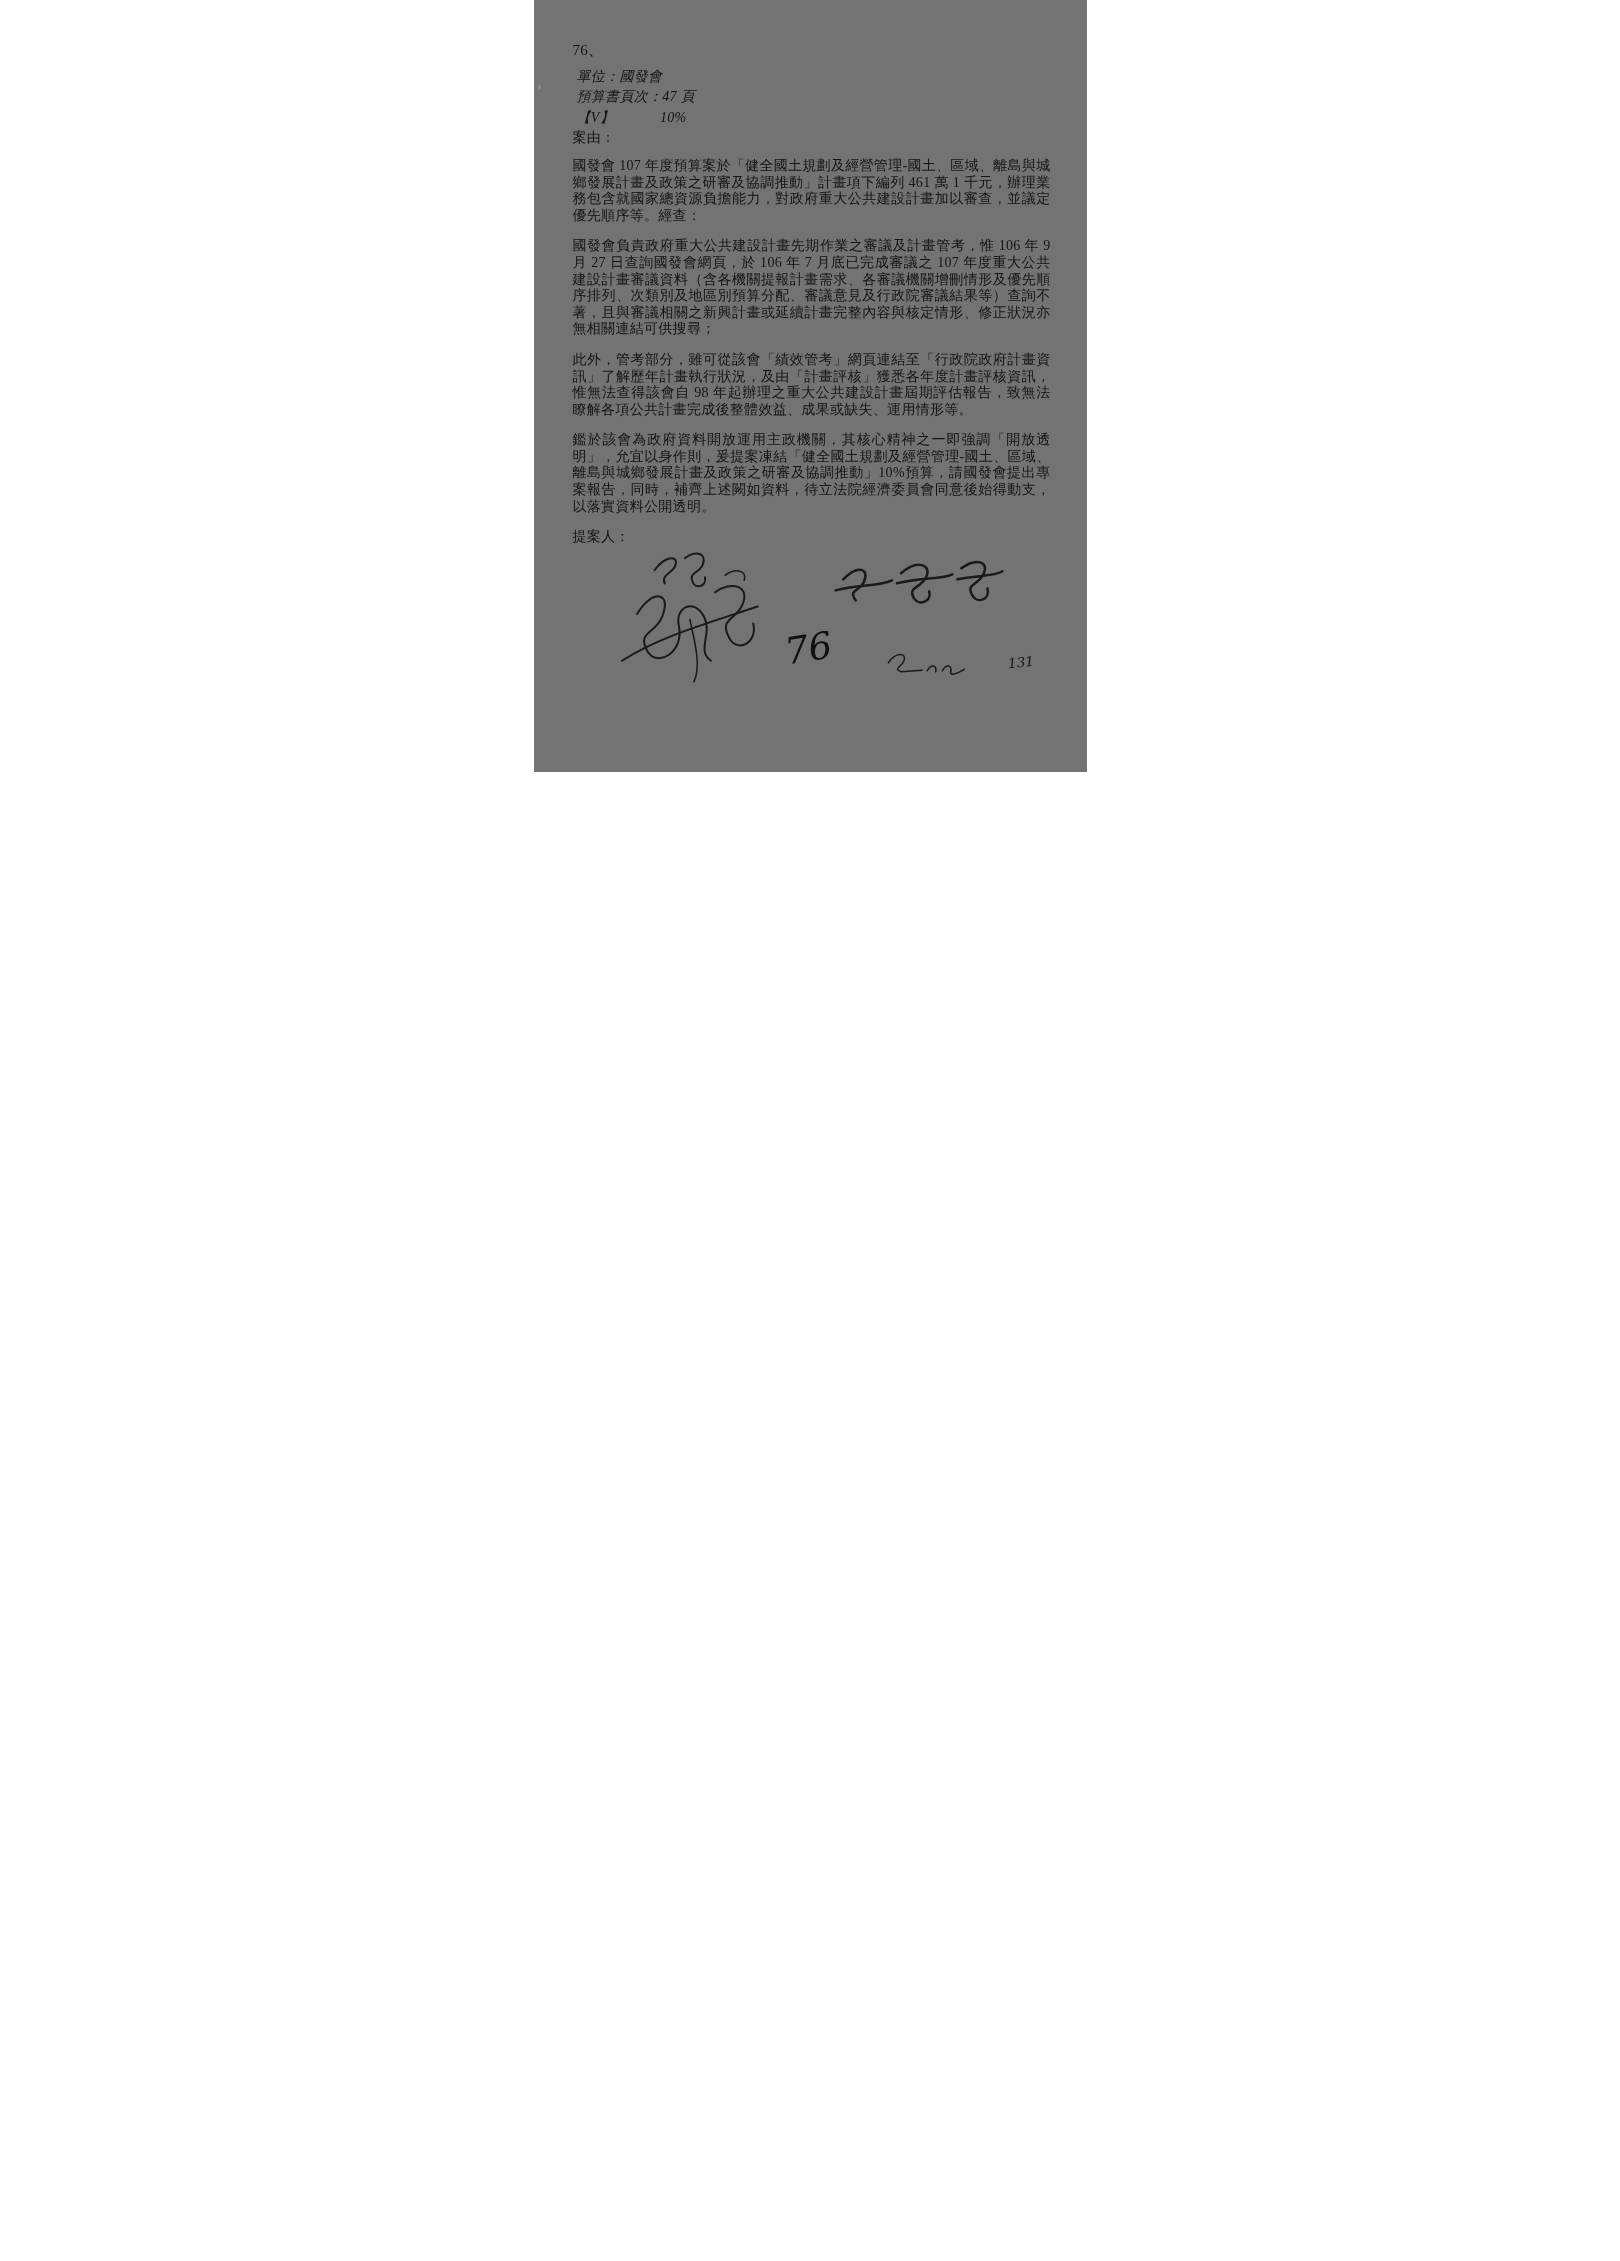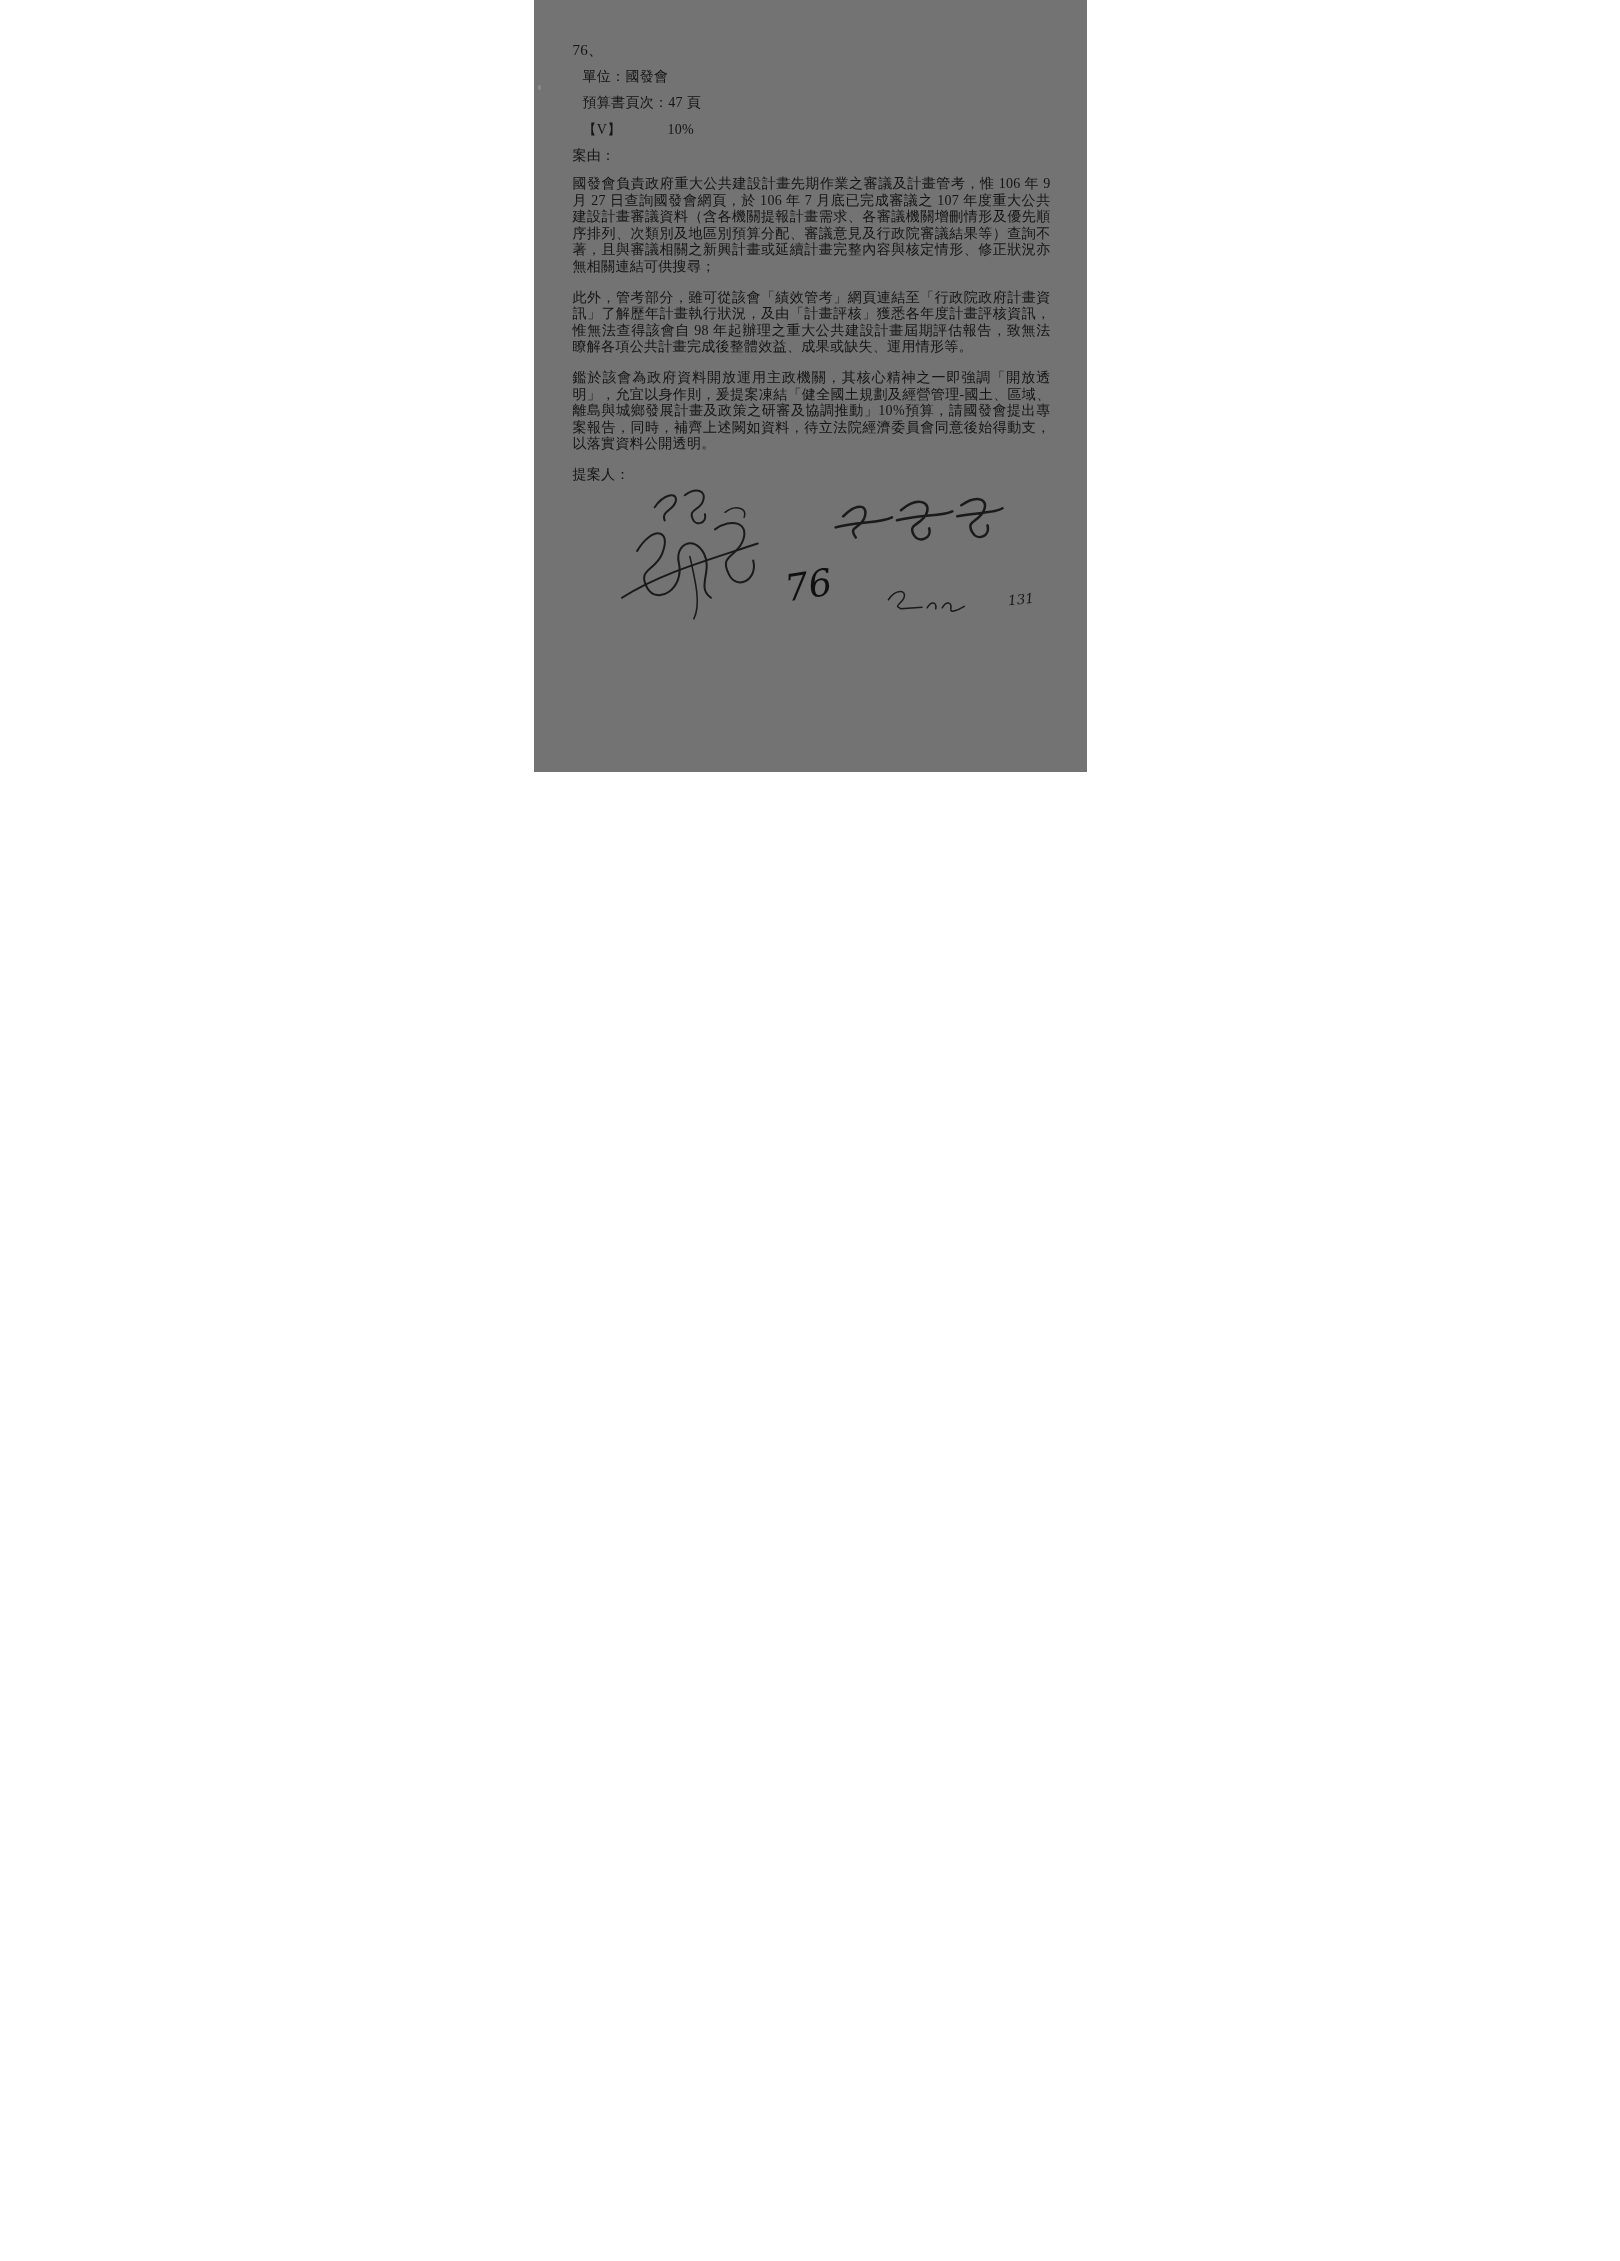--- a/index.html
+++ b/index.html
@@ -17,21 +17,21 @@
   .doc {
     padding: 42px 36px 0 39px;
     font-size: 14px;
     line-height: 16.6px;
     letter-spacing: 0.3px;
   }
   .item-number {
     font-size: 15px;
     margin-bottom: 10px;
   }
-  .header-line { margin: 10px; }
+  .header-line { margin: 4px; font-style: italic; }
   .freeze-line {
     display: flex;
     align-items: baseline;
     gap: 46px;
   }
   .case-heading { margin-top: 4px; }
   .para {
     margin-top: 11px;
     text-align: justify;
   }
@@ -95,20 +95,21 @@
 
     <div class="header-line">單位：國發會</div>
     <div class="header-line">預算書頁次：47 頁</div>
     <div class="header-line freeze-line">
       <span>【V】</span>
       <span>10%</span>
     </div>
 
     <div class="case-heading">案由：</div>
 
+    <p class="para">國發會 107 年度預算案於「健全國土規劃及經營管理-國土、區域、離島與城鄉發展計畫及政策之研審及協調推動」計畫項下編列 461 萬 1 千元，辦理業務包含就國家總資源負擔能力，對政府重大公共建設計畫加以審查，並議定優先順序等。經查：</p>
     <p class="para">國發會負責政府重大公共建設計畫先期作業之審議及計畫管考，惟 106 年 9 月 27 日查詢國發會網頁，於 106 年 7 月底已完成審議之 107 年度重大公共建設計畫審議資料（含各機關提報計畫需求、各審議機關增刪情形及優先順序排列、次類別及地區別預算分配、審議意見及行政院審議結果等）查詢不著，且與審議相關之新興計畫或延續計畫完整內容與核定情形、修正狀況亦無相關連結可供搜尋；</p>
     <p class="para">此外，管考部分，雖可從該會「績效管考」網頁連結至「行政院政府計畫資訊」了解歷年計畫執行狀況，及由「計畫評核」獲悉各年度計畫評核資訊，惟無法查得該會自 98 年起辦理之重大公共建設計畫屆期評估報告，致無法瞭解各項公共計畫完成後整體效益、成果或缺失、運用情形等。</p>
     <p class="para">鑑於該會為政府資料開放運用主政機關，其核心精神之一即強調「開放透明」，允宜以身作則，爰提案凍結「健全國土規劃及經營管理-國土、區域、離島與城鄉發展計畫及政策之研審及協調推動」10%預算，請國發會提出專案報告，同時，補齊上述闕如資料，待立法院經濟委員會同意後始得動支，以落實資料公開透明。</p>
 
     <div class="proposer">提案人：</div>
   </div>
 
   <div class="sig-area">
     <svg class="sig-svg" viewBox="0 0 1100 272" xmlns="http://www.w3.org/2000/svg">
 

